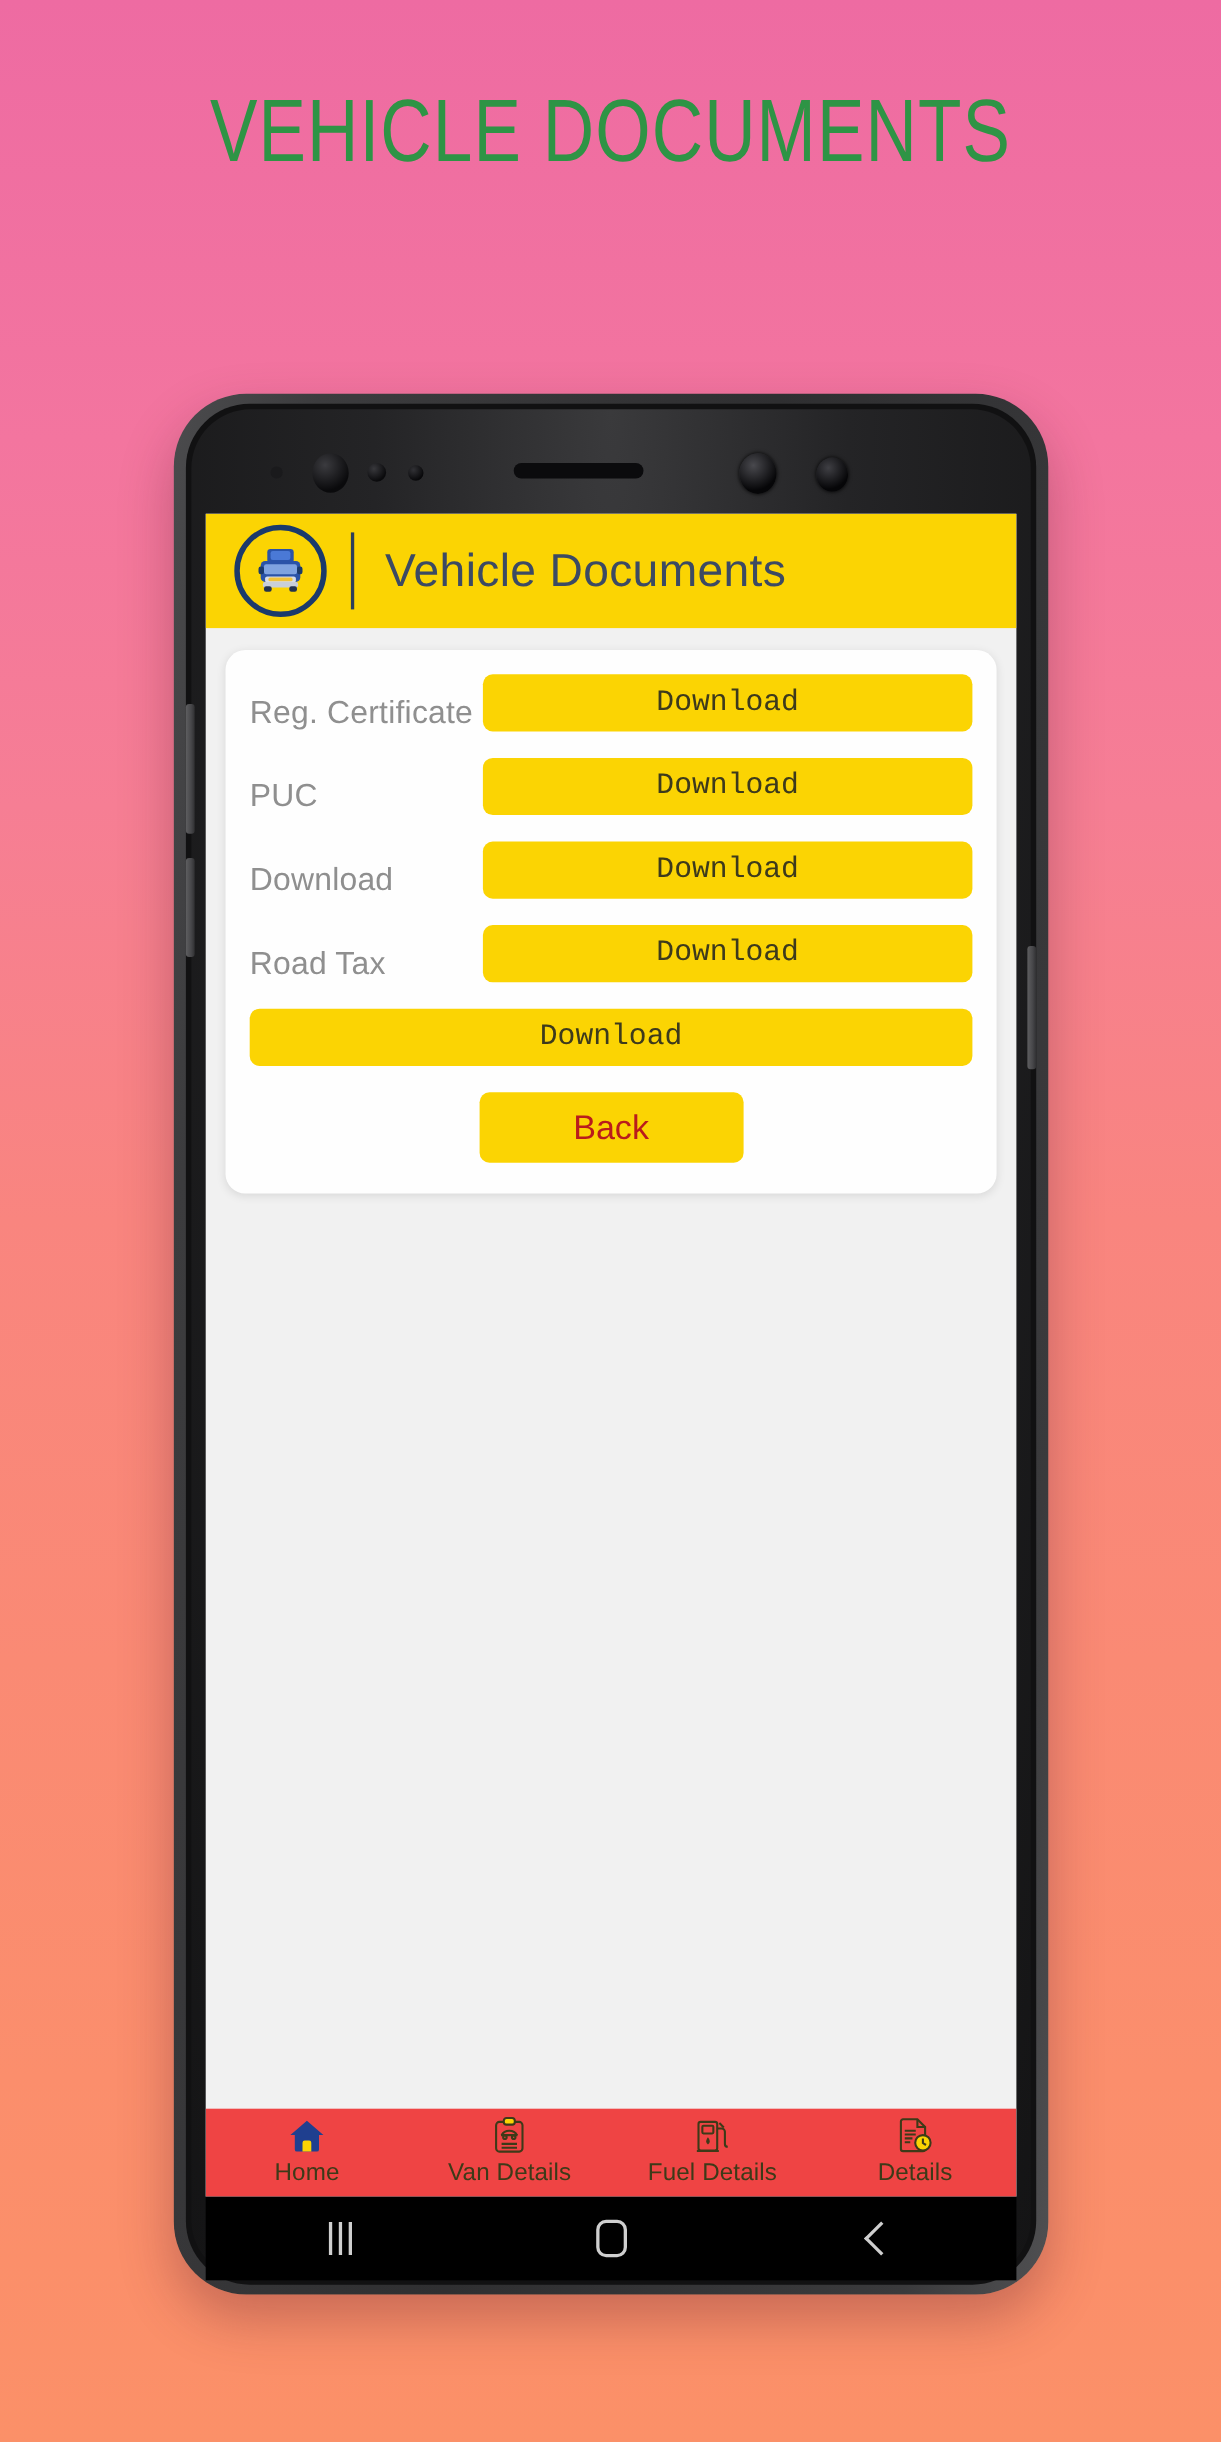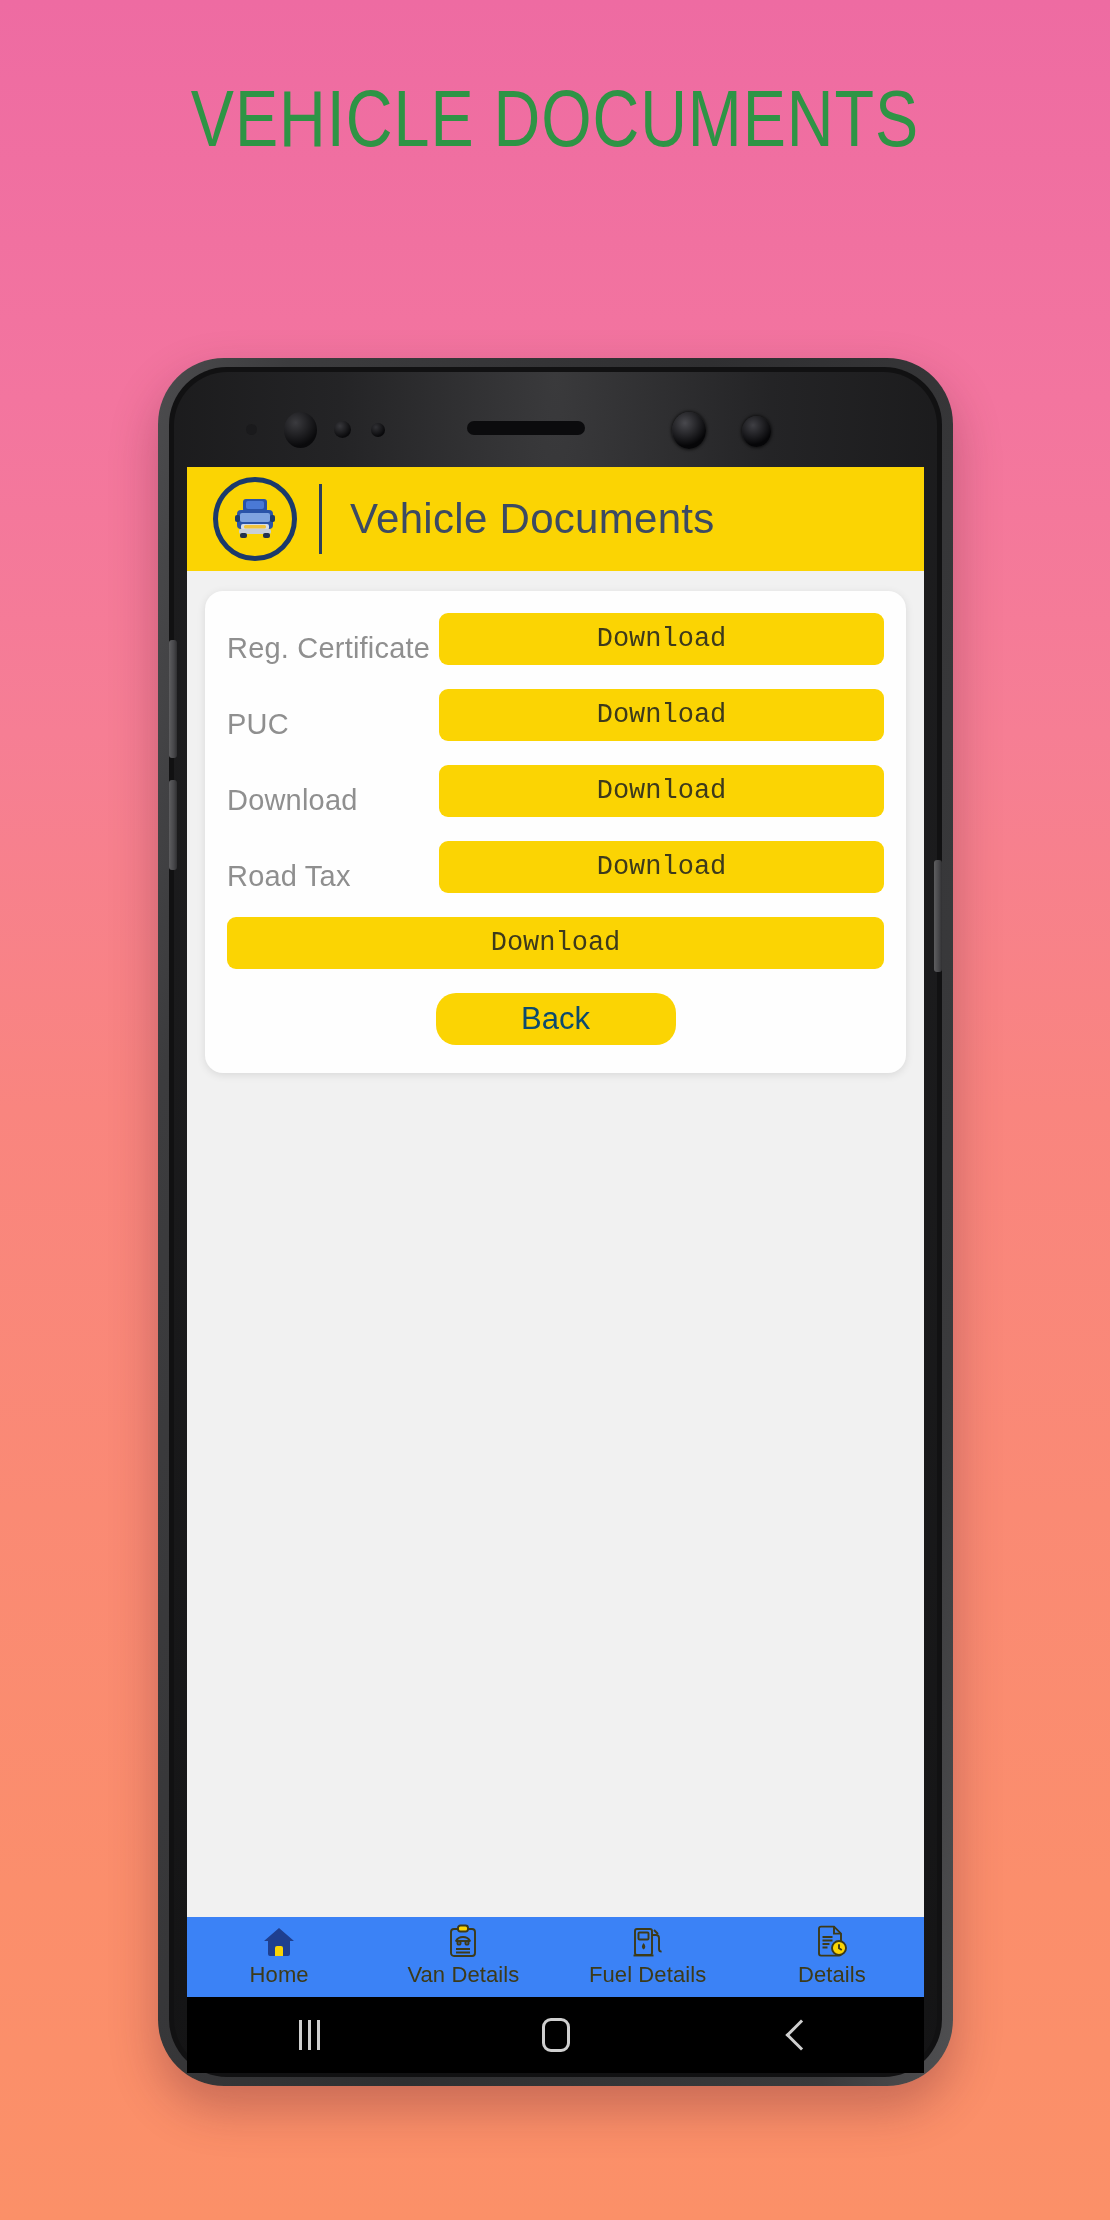--- a/index.html
+++ b/index.html
@@ -183,40 +183,40 @@
     font-family: Liberation Mono, monospace;
     cursor: pointer;
     display: flex;
     align-items: center;
     justify-content: center;
   }
 
   .back-wrap { display: flex; justify-content: center; margin-top: 4px; }
   .btn-back {
     width: 240px;
-    height: 52px;
+    height: 64px;
     background: #fbd403;
     border: none;
-    border-radius: 20px;
-    color: #0c4a6e;
+    border-radius: 9px;
+    color: #b91c1c;
     font-size: 31px;
     font-family: "Liberation Sans", sans-serif;
     cursor: pointer;
     display: flex;
     align-items: center;
     justify-content: center;
   }
 
   
   .bottom-nav {
     position: absolute;
     left: 0; bottom: 0;
     width: 100%;
     height: 80px;
-    background: #3b82f6;
+    background: #ef4444;
     display: flex;
     align-items: flex-start;
     padding-top: 6px;
   }
   .nav-item {
     flex: 1 1 0;
     display: flex;
     flex-direction: column;
     align-items: center;
     gap: 3px;

